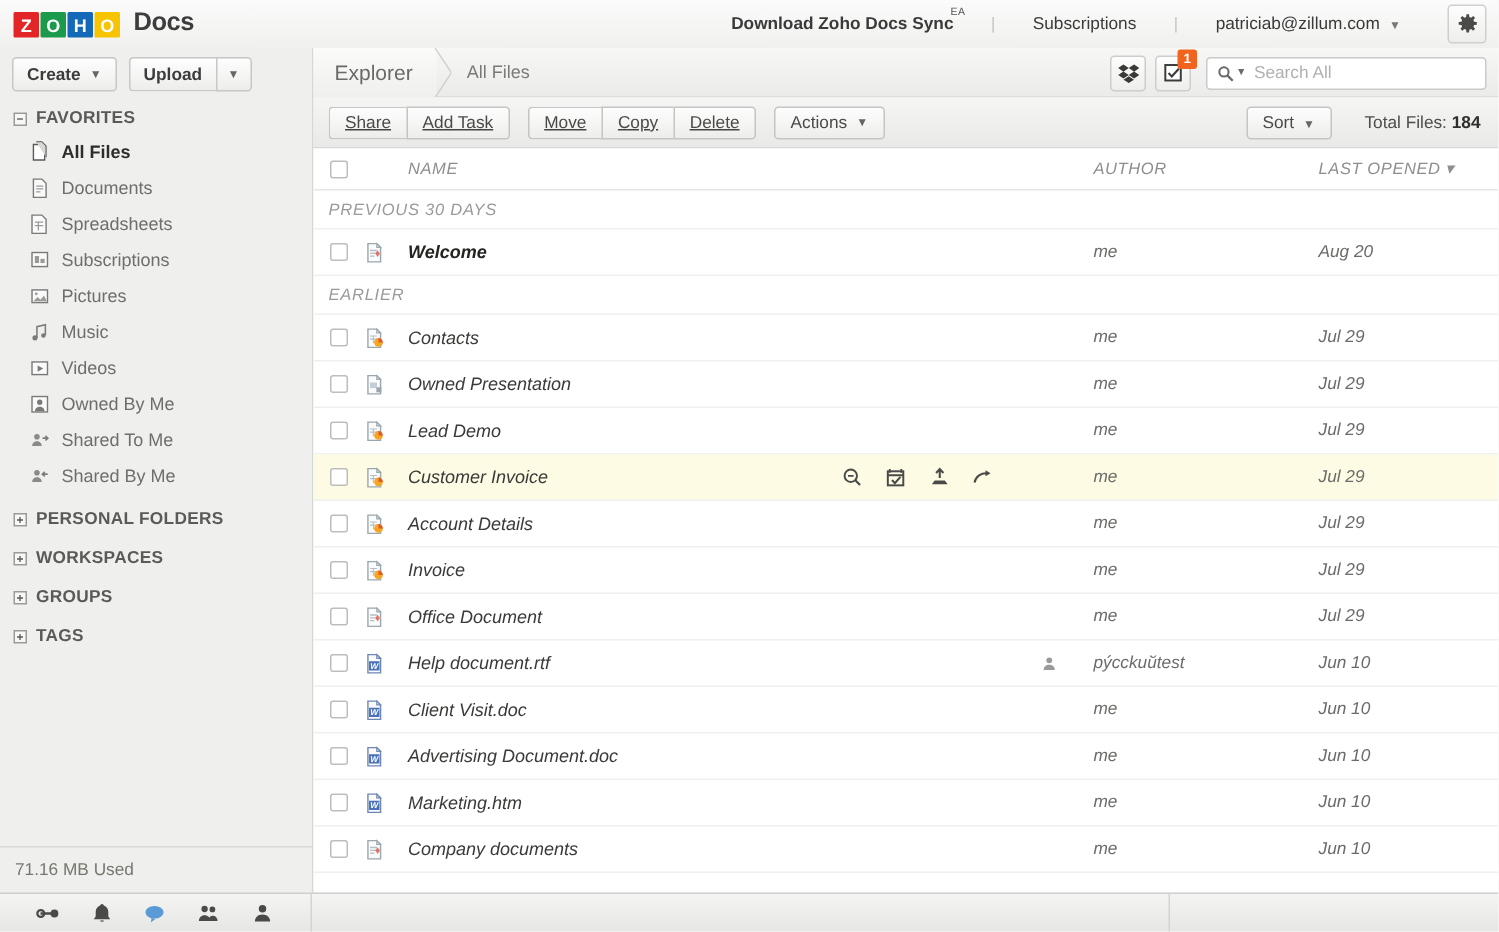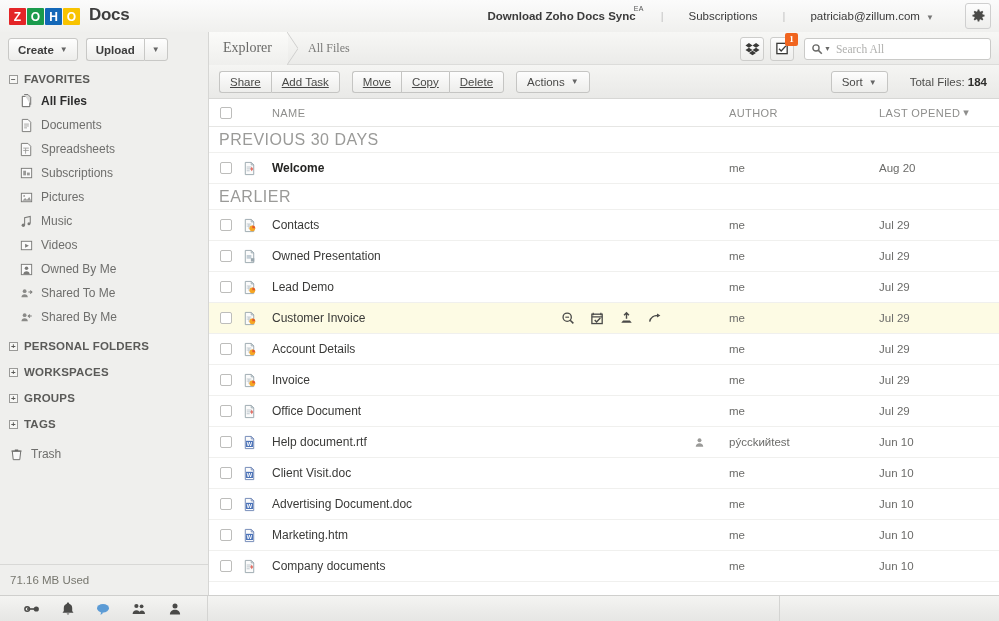--- a/index.html
+++ b/index.html
@@ -108,21 +108,21 @@
     font-size: 11.5px; color: #77776f;
   }
 
   
   .main {
     position: absolute; left: 208px; top: 32px; width: 791px; height: 563px;
     background: #fff; border-left: 1px solid #d6d6d4;
   }
   .crumbbar {
     position: relative; height: 33px; background: linear-gradient(#f7f7f5,#ebebe9);
-    border-bottom: 1px solid #dcdcda; display: flex; align-items: center; font-family: Liberation Serif, serif;
+    border-bottom: 1px solid #dcdcda; display: flex; align-items: center;
   }
   .crumb-explorer {
     position: relative; height: 33px; display: flex; align-items: center;
     padding: 0 16px 0 14px; font-size: 14px; color: #6a6a68;
     background: linear-gradient(#fbfbf9,#efefed);
   }
   .crumb-chevron {
     position: absolute; right: -10px; top: 0; width: 11px; height: 33px;
   }
   .crumb-all {
@@ -167,21 +167,21 @@
   .grp .tbtn:last-child { border-radius: 0 3px 3px 0; border-right: 1px solid #c5c5c3; text-align: right; }
   .single { border-radius: 3px; margin-right: 12px; }
   .tb-right {
     position: absolute; right: 12px; top: 0; height: 34px;
     display: flex; align-items: center; gap: 22px;
   }
   .total-files { font-size: 11.5px; color: #4d4d4b; }
   .total-files b { color: #2e2e2c; }
 
   
-  .tablewrap { position: relative; height: 495px; overflow: hidden; background: #fff; }
+  .tablewrap { position: relative; height: 495px; overflow: hidden; background: #fff; font-style: italic; }
   .row {
     display: flex; align-items: center; height: 31px;
     border-bottom: 1px solid #f0f0ee; position: relative;
   }
   .hdrow {
     height: 28px; border-bottom: 1px solid #e6e6e4; align-items: center;
   }
   .c-check { width: 33px; display: flex; justify-content: center; align-items: center; }
   .cb {
     width: 12px; height: 12px; border: 1px solid #bdbdbb; background: #fff;
@@ -192,21 +192,21 @@
   .c-name.bold { font-weight: bold; color: #242422; }
   .c-share { width: 60px; display: flex; align-items: center; justify-content: center; }
   .c-author { width: 150px; font-size: 11.5px; color: #6b6b69; }
   .c-date { width: 120px; font-size: 11.5px; color: #6b6b69; }
   .hdrow .c-name, .hdrow .c-author, .hdrow .c-date {
     font-size: 11px; color: #8e8e8c; letter-spacing: 0.4px;
   }
   .hdrow .c-date { display: flex; align-items: center; gap: 3px; cursor: pointer; }
   .sectionrow {
     height: 26px; display: flex; align-items: center; padding-left: 10px;
-    font-size: 16px; color: #9a9a98; letter-spacing: 0.5px;
+    font-size: 11px; color: #9a9a98; letter-spacing: 0.5px;
     border-bottom: 1px solid #f0f0ee; background: #fff;
   }
   .row.hover { background: #fdfbe4; }
   .hover-actions {
     position: absolute; left: 352px; top: 0; height: 31px;
     display: flex; align-items: center; gap: 14px;
   }
   .ha { width: 15px; height: 15px; cursor: pointer; display: block; }
 
   
@@ -382,27 +382,20 @@
       <span class="toggle-box">+</span>
       <span>GROUPS</span>
     </div>
     <div style="height:6px"></div>
     <div class="sb-section">
       <span class="toggle-box">+</span>
       <span>TAGS</span>
     </div>
 
     <div style="height:8px"></div>
-    <div class="sb-trash">
-      <svg class="sb-icon" viewBox="0 0 16 16">
-        <path d="M3.5 4.5h9l-1 9h-7z" fill="#fafafa" stroke="#6a6a68" stroke-width="1"></path>
-        <path d="M2.6 4.2h10.8M6.2 3.2h3.6" stroke="#6a6a68" stroke-width="1.2"></path>
-      </svg>
-      <span class="lbl">Trash</span>
-    </div>
 
     <div class="storage">71.16 MB Used</div>
   </div>
 
   <div class="main">
 
     <div class="crumbbar">
       <div class="crumb-explorer">
         <span>Explorer</span>
         <svg class="crumb-chevron" viewBox="0 0 11 33" preserveAspectRatio="none">

